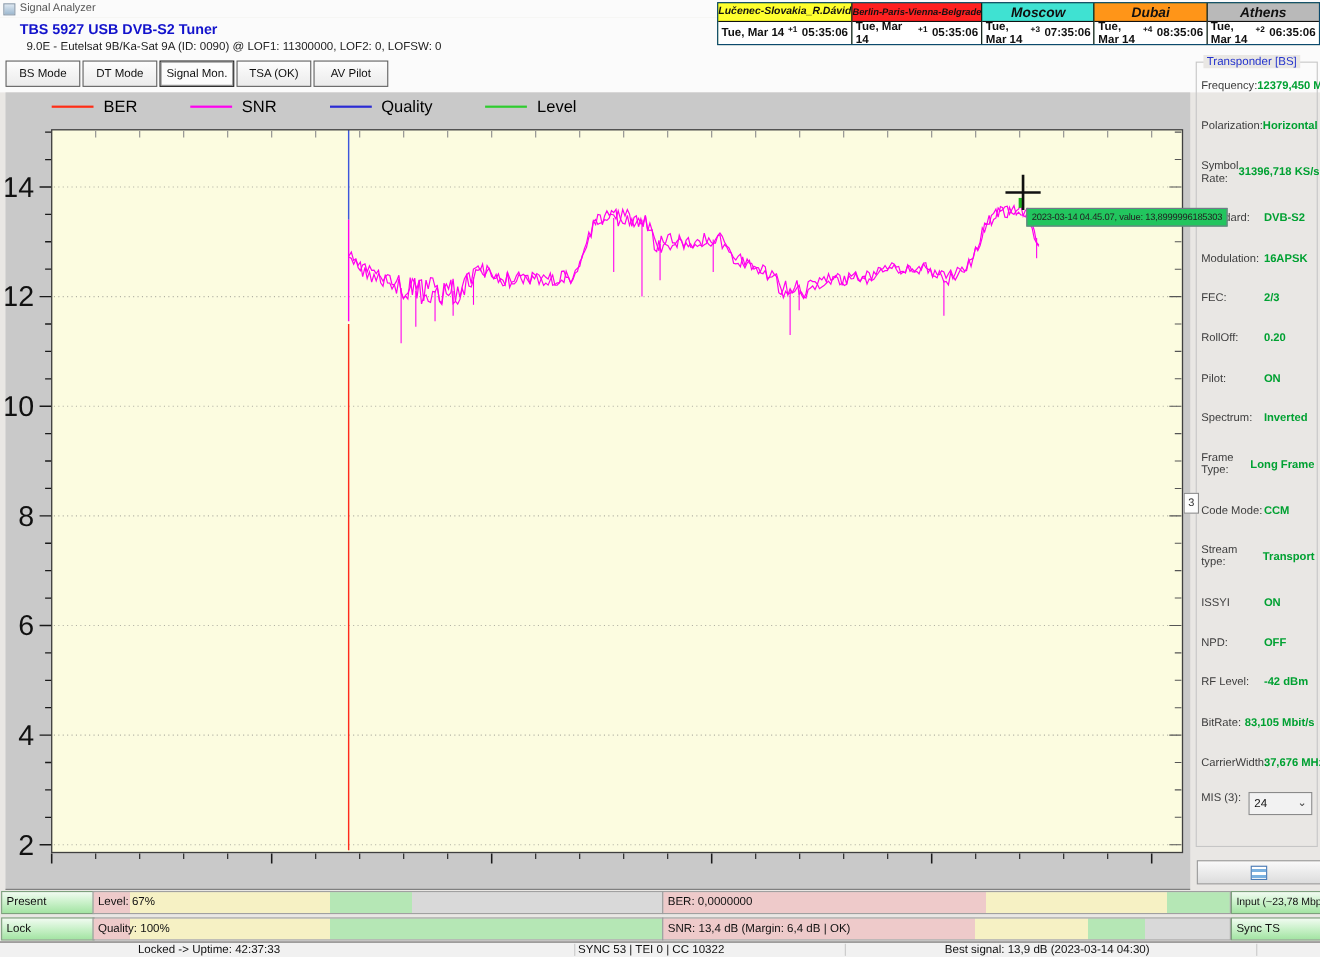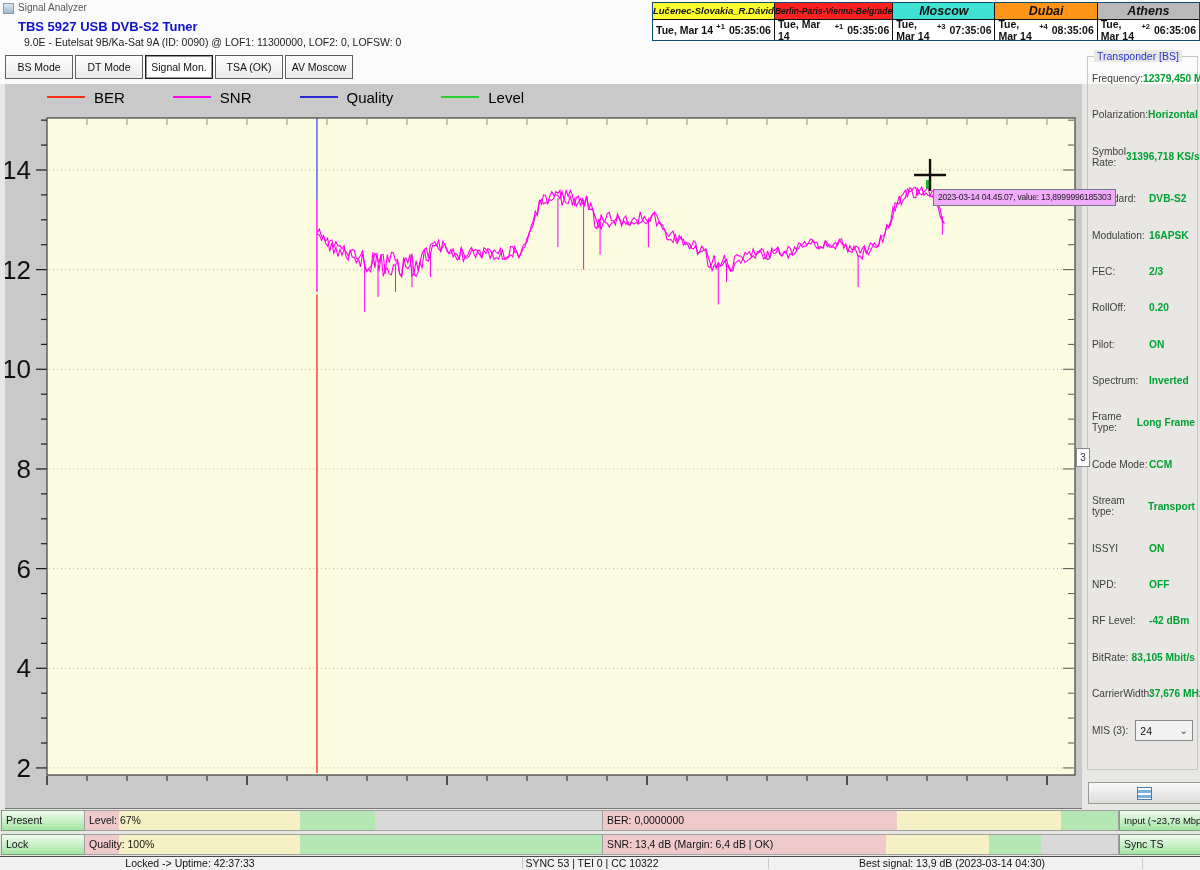--- a/index.html
+++ b/index.html
@@ -30,33 +30,33 @@
   .logo{position:absolute;left:556px;top:2px;width:104px;height:80px;z-index:5;}
   
   .chartpanel{position:absolute;left:5px;top:84px;width:1077px;height:724px;background:#c9c9c9;
        border-bottom:1px solid #777;}
   .legend{position:absolute;left:42px;top:4px;display:flex;align-items:center;height:18px;z-index:2;}
   .legend .item{display:flex;align-items:center;margin-right:48px;}
   .legend .sw{width:38px;height:2px;margin-right:9px;}
   .legend .lb{font-size:15px;color:#000;}
   #plot{position:absolute;left:0;top:0;}
   .tooltip{position:absolute;left:933px;top:189px;height:13px;line-height:13px;padding:1px 4px;
-       background:#f0abfc;border:1px solid #76768a;font-size:8.5px;letter-spacing:-0.2px;
+       background:#22c55e;border:1px solid #76768a;font-size:8.5px;letter-spacing:-0.2px;
        white-space:nowrap;z-index:9;color:#222;}
   .stray{position:absolute;left:1076px;top:448px;width:12px;height:17px;line-height:17px;background:#fdfdfd;
        border:1px solid #8a8a8a;font-size:10px;text-align:center;z-index:8;color:#333;}
   
   .sidebar{position:absolute;left:1085px;top:50px;width:115px;height:760px;}
   .tpbox{position:absolute;left:2px;top:6px;width:109px;height:712px;border:1px solid #c6c6c6;background:transparent;}
   .tpbox .gtitle{position:absolute;left:6px;top:-7px;background:#e9e7e4;padding:0 3px;font-size:10.5px;color:#2433cd;}
   .tprows{position:absolute;left:4px;top:16px;right:2px;bottom:70px;display:flex;flex-direction:column;justify-content:space-between;}
   .tprow{display:flex;align-items:center;}
   .tprow .tl{width:57px;font-size:10.2px;color:#3d3d3d;}
   .tprow .tv{font-size:10.2px;font-weight:bold;color:#00a132;white-space:nowrap;}
-  .misrow{position:absolute;left:4px;bottom:28px;right:4px;display:flex;align-items:center;}
+  .misrow{position:absolute;left:4px;bottom:28px;right:4px;display:flex;align-items:flex-start;}
   .misrow .ml{width:50px;font-size:10.2px;color:#3d3d3d;}
   .select{width:55px;height:19px;border:1px solid #8a8a8a;background:#f2f2f2;font-size:10.5px;
        display:flex;align-items:center;padding:0 4px;justify-content:space-between;}
   .select .chev{font-size:10px;color:#444;line-height:10px;}
   .sidebtn{position:absolute;left:1088px;top:782px;width:111px;height:20px;border:1px solid #999;
        background:linear-gradient(#fafafa,#dcdcdc);display:flex;align-items:center;justify-content:center;}
   .stripe-icon{width:13px;height:11px;border:1px solid #4a7ab5;
        background:repeating-linear-gradient(180deg,#ffffff 0 2px,#7ab1e0 2px 5px);}
   
   .mrow{position:absolute;left:0;width:1176px;height:21px;}
@@ -81,21 +81,21 @@
   </div>
 
   <div class="header">
     <div class="dev-title">TBS 5927 USB DVB-S2 Tuner</div>
     <div class="dev-sub">9.0E - Eutelsat 9B/Ka-Sat 9A (ID: 0090) @ LOF1: 11300000, LOF2: 0, LOFSW: 0</div>
     <div class="tabs" id="tabs">
         <div class="tab">BS Mode</div>
         <div class="tab">DT Mode</div>
         <div class="tab active">Signal Mon.</div>
         <div class="tab">TSA (OK)</div>
-        <div class="tab">AV Moscow</div>
+        <div class="tab">AV Pilot</div>
       </div>
   </div>
 
   <div class="clocks" id="clocks">
       <div class="clockcol">
         <div class="clockhead" style="background: rgb(255, 255, 46); font-size: 9.5px;">Lučenec-Slovakia_R.Dávid</div>
         <div class="clocktime">
           <span class="dt">Tue, Mar 14</span>
           <span class="off">+1</span>
           <span class="tm">05:35:06</span>

